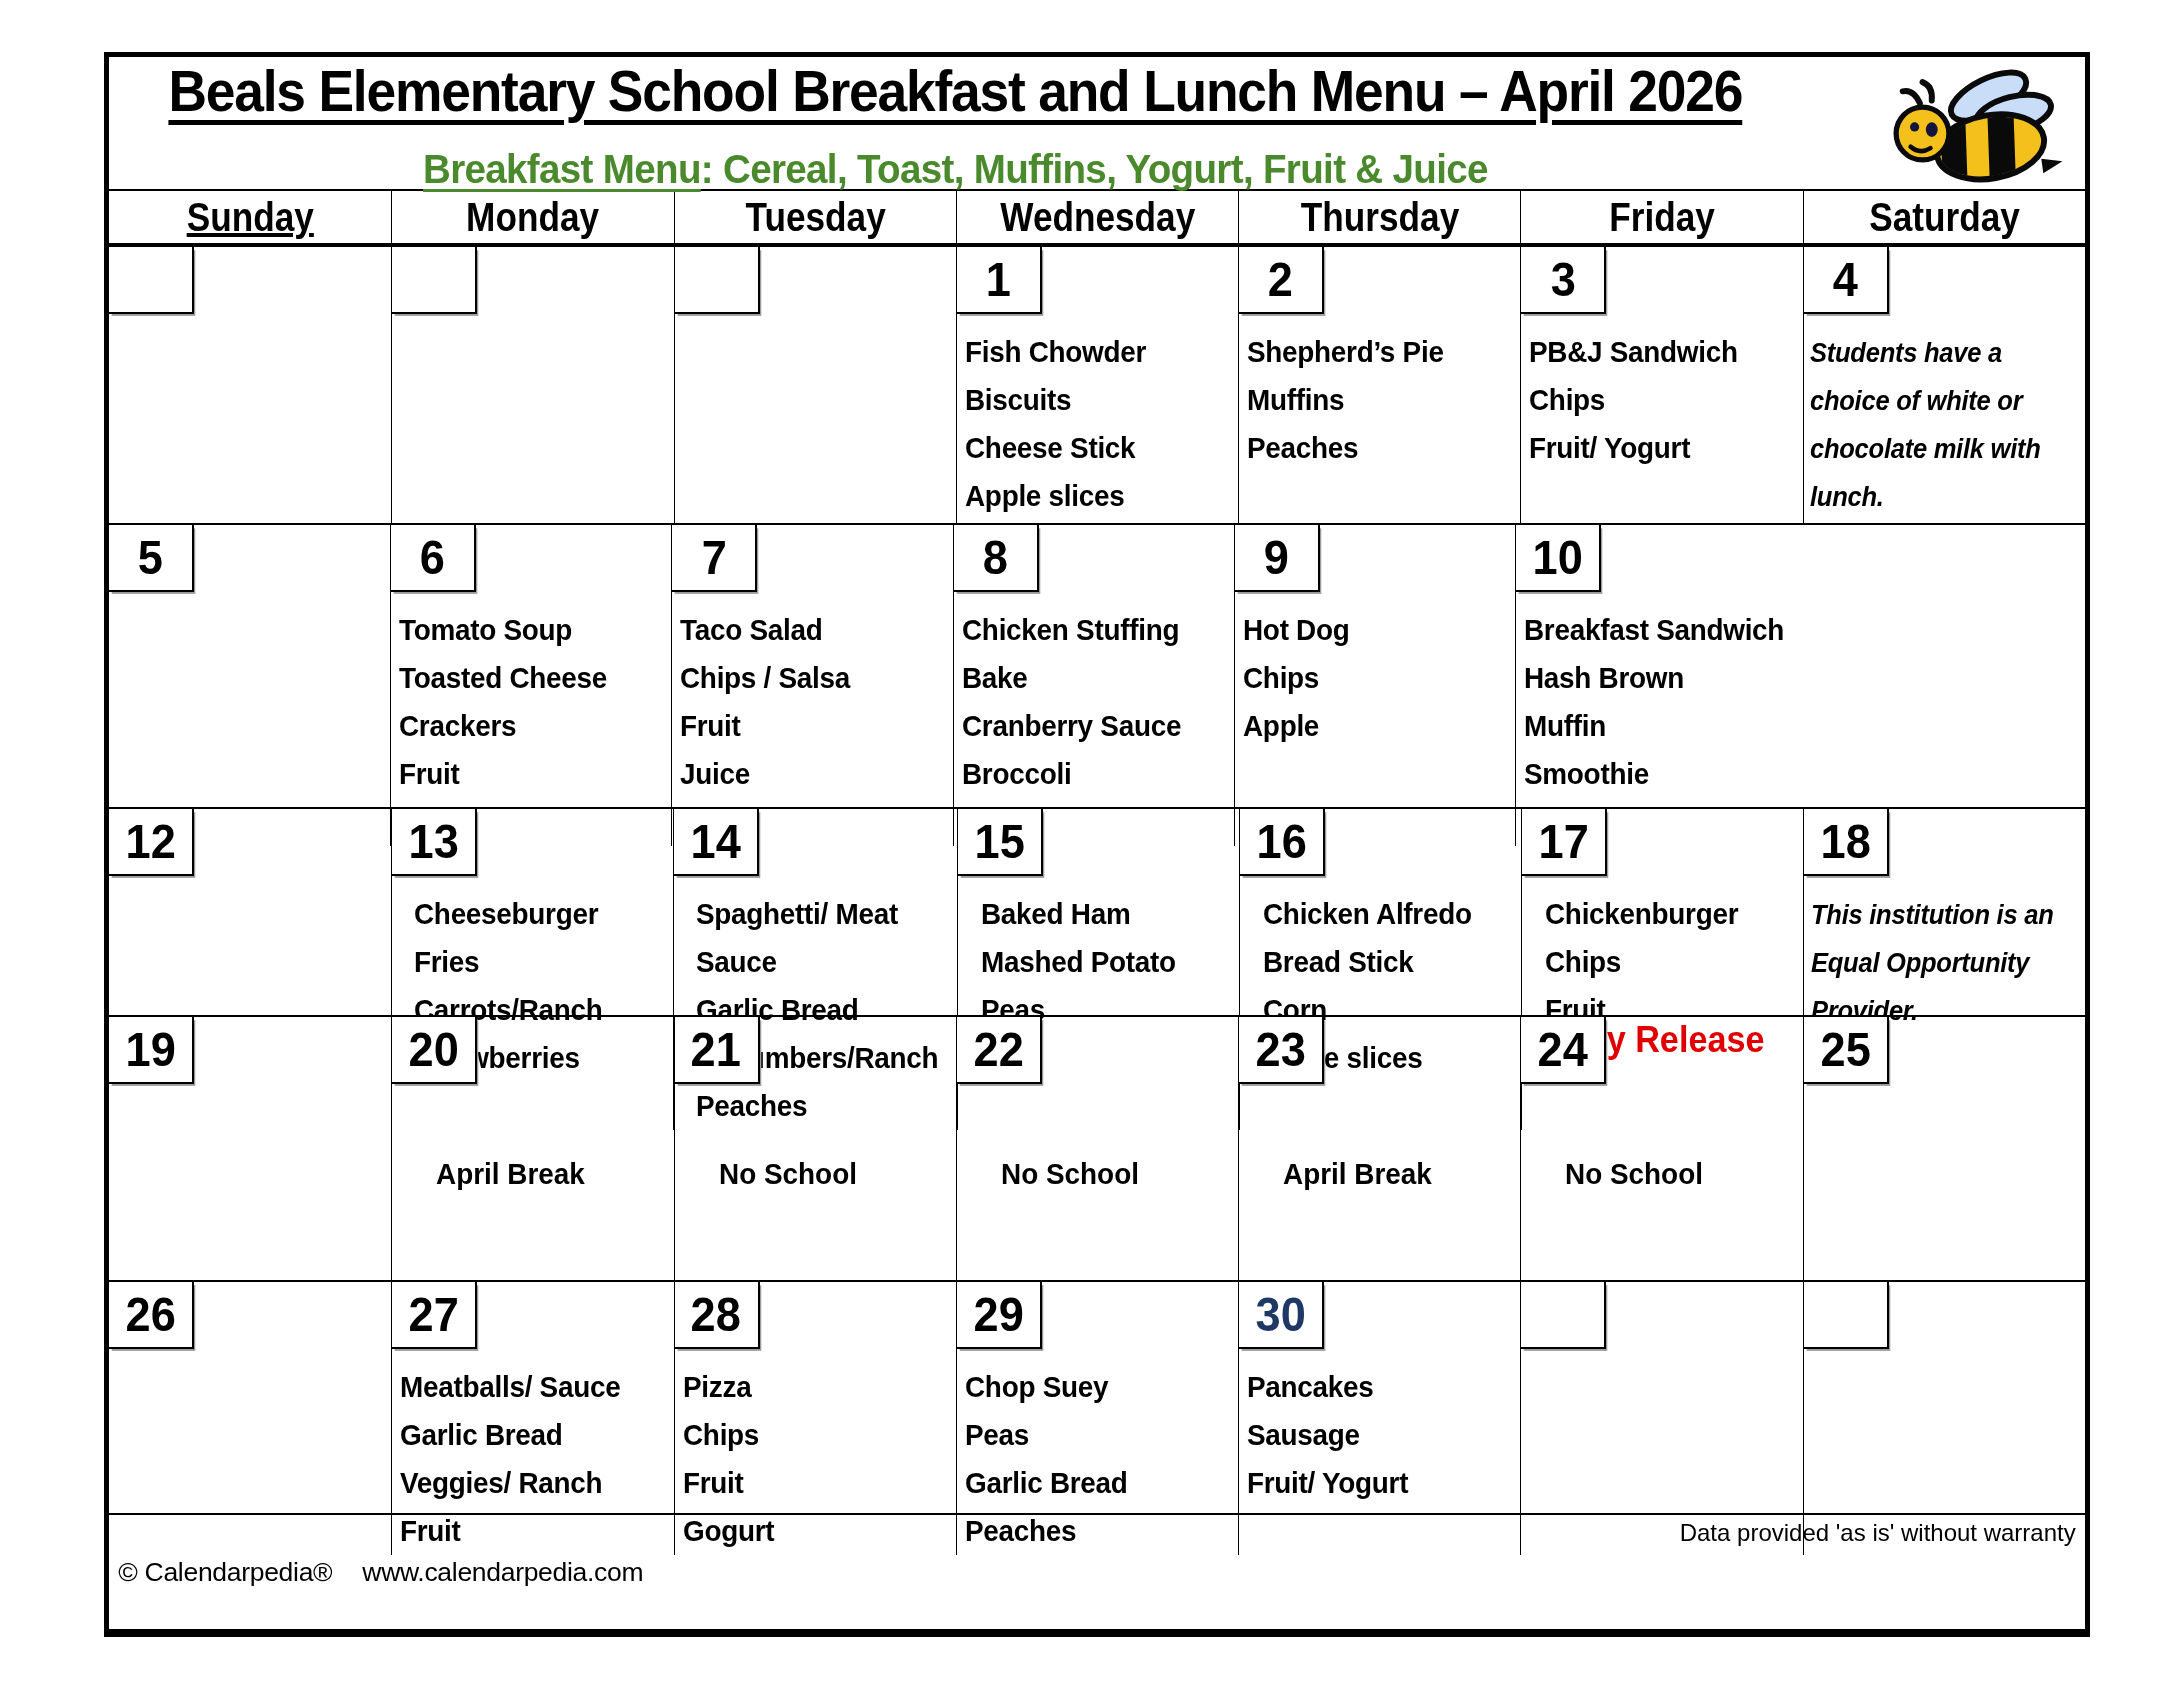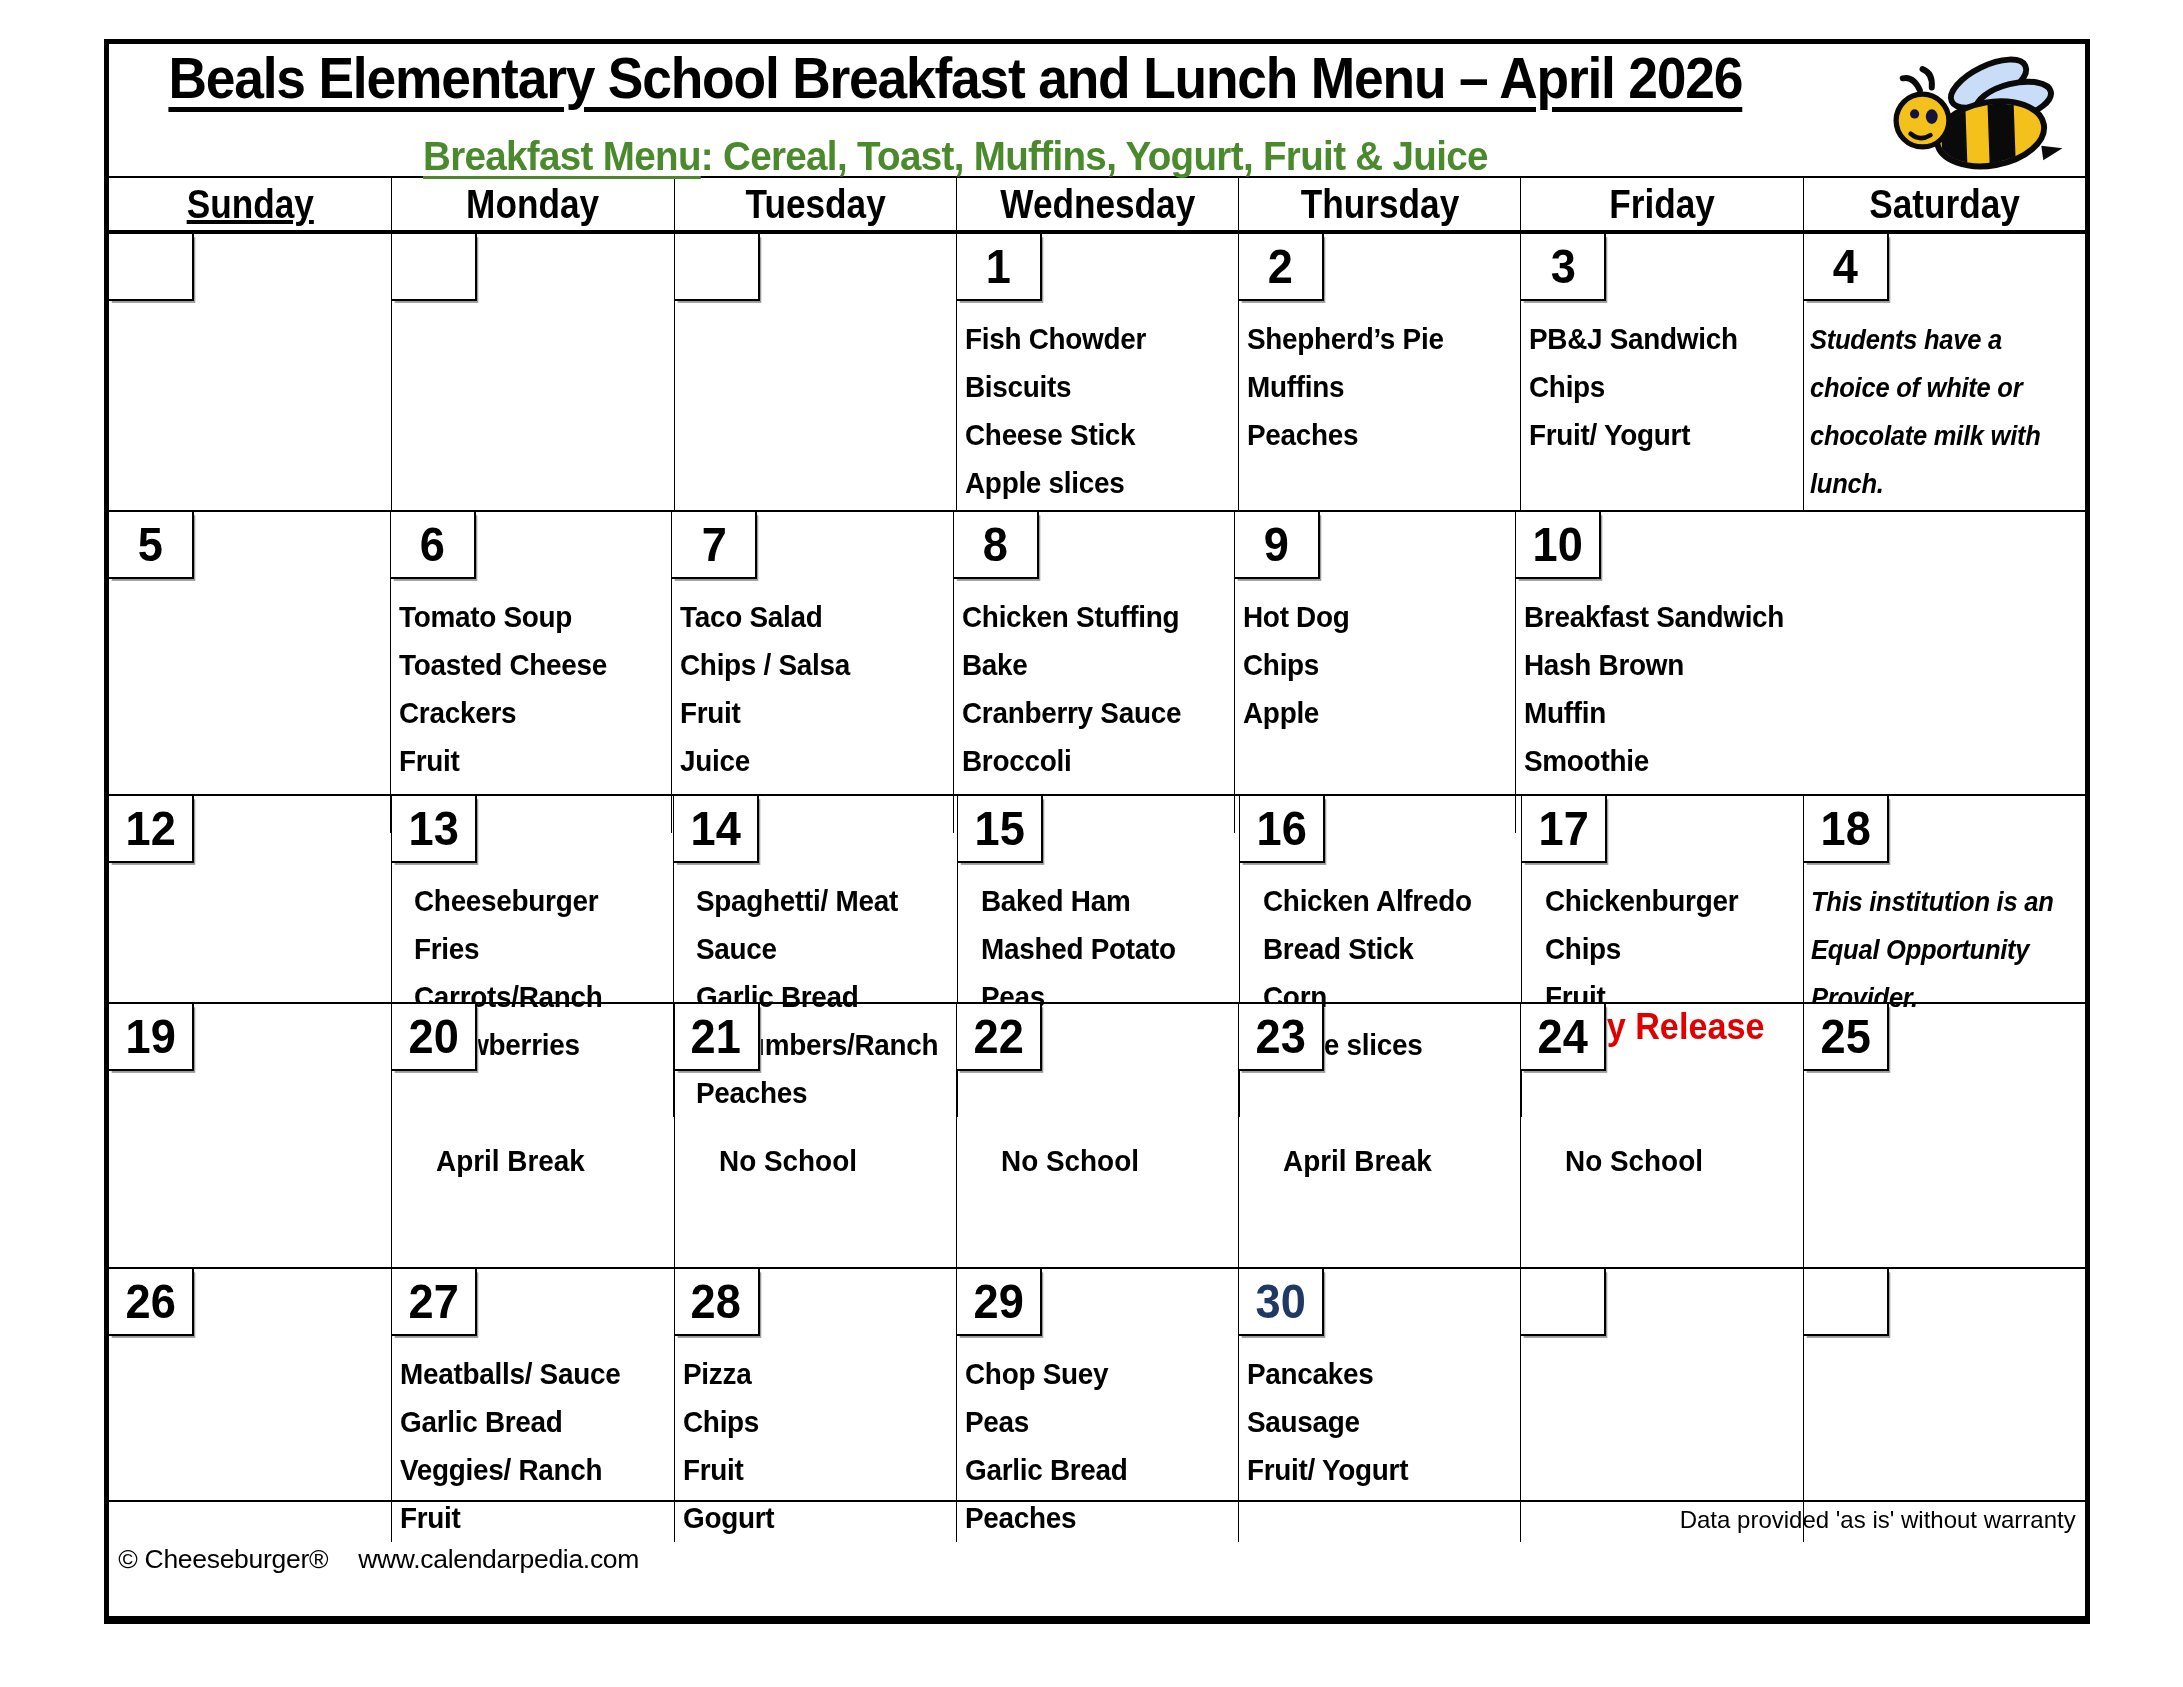--- a/index.html
+++ b/index.html
@@ -1,21 +1,21 @@
 <!DOCTYPE html>
 <html style="font-size:10.6px"><head>
 <meta charset="utf-8">
 <style>
   html,body { margin:0; padding:0; background:#ffffff; }
   body {
     width:2183px; height:1687px; position:relative;
     font-family:"Liberation Sans", sans-serif; color:#000;
   }
   .calendar {
-    position:absolute; left:104px; top:39px; width:1986px; height:1585px;
+    position:absolute; left:104px; top:52px; width:1986px; height:1585px;
     border:5.3px solid #000; border-bottom-width:8px; box-sizing:border-box;
     display:flex; flex-direction:column; background:#fff;
   }
   
   .title-band {
     height:134px; flex:0 0 auto; border-bottom:2px solid #000; box-sizing:border-box;
     position:relative; display:flex; flex-direction:column; align-items:center; justify-content:center;
     padding-right:284px;
   }
   .main-title {
@@ -400,19 +400,19 @@
       <div class="cell">
         <div class="date-box">
           <span class="date-number"></span>
         </div>
       </div>
     </div>
     <div id="weeks" style="display:contents;"></div>
 
   <div class="footer-row">
     <div class="footer-left">
-      <span>© Cheeseburger®</span><span class="website">www.calendarpedia.com</span>
+      <span>© Calendarpedia®</span><span class="website">www.calendarpedia.com</span>
     </div>
     <div class="footer-right">Data provided 'as is' without warranty</div>
   </div>
 
 </div>
 
 
 </body></html>

